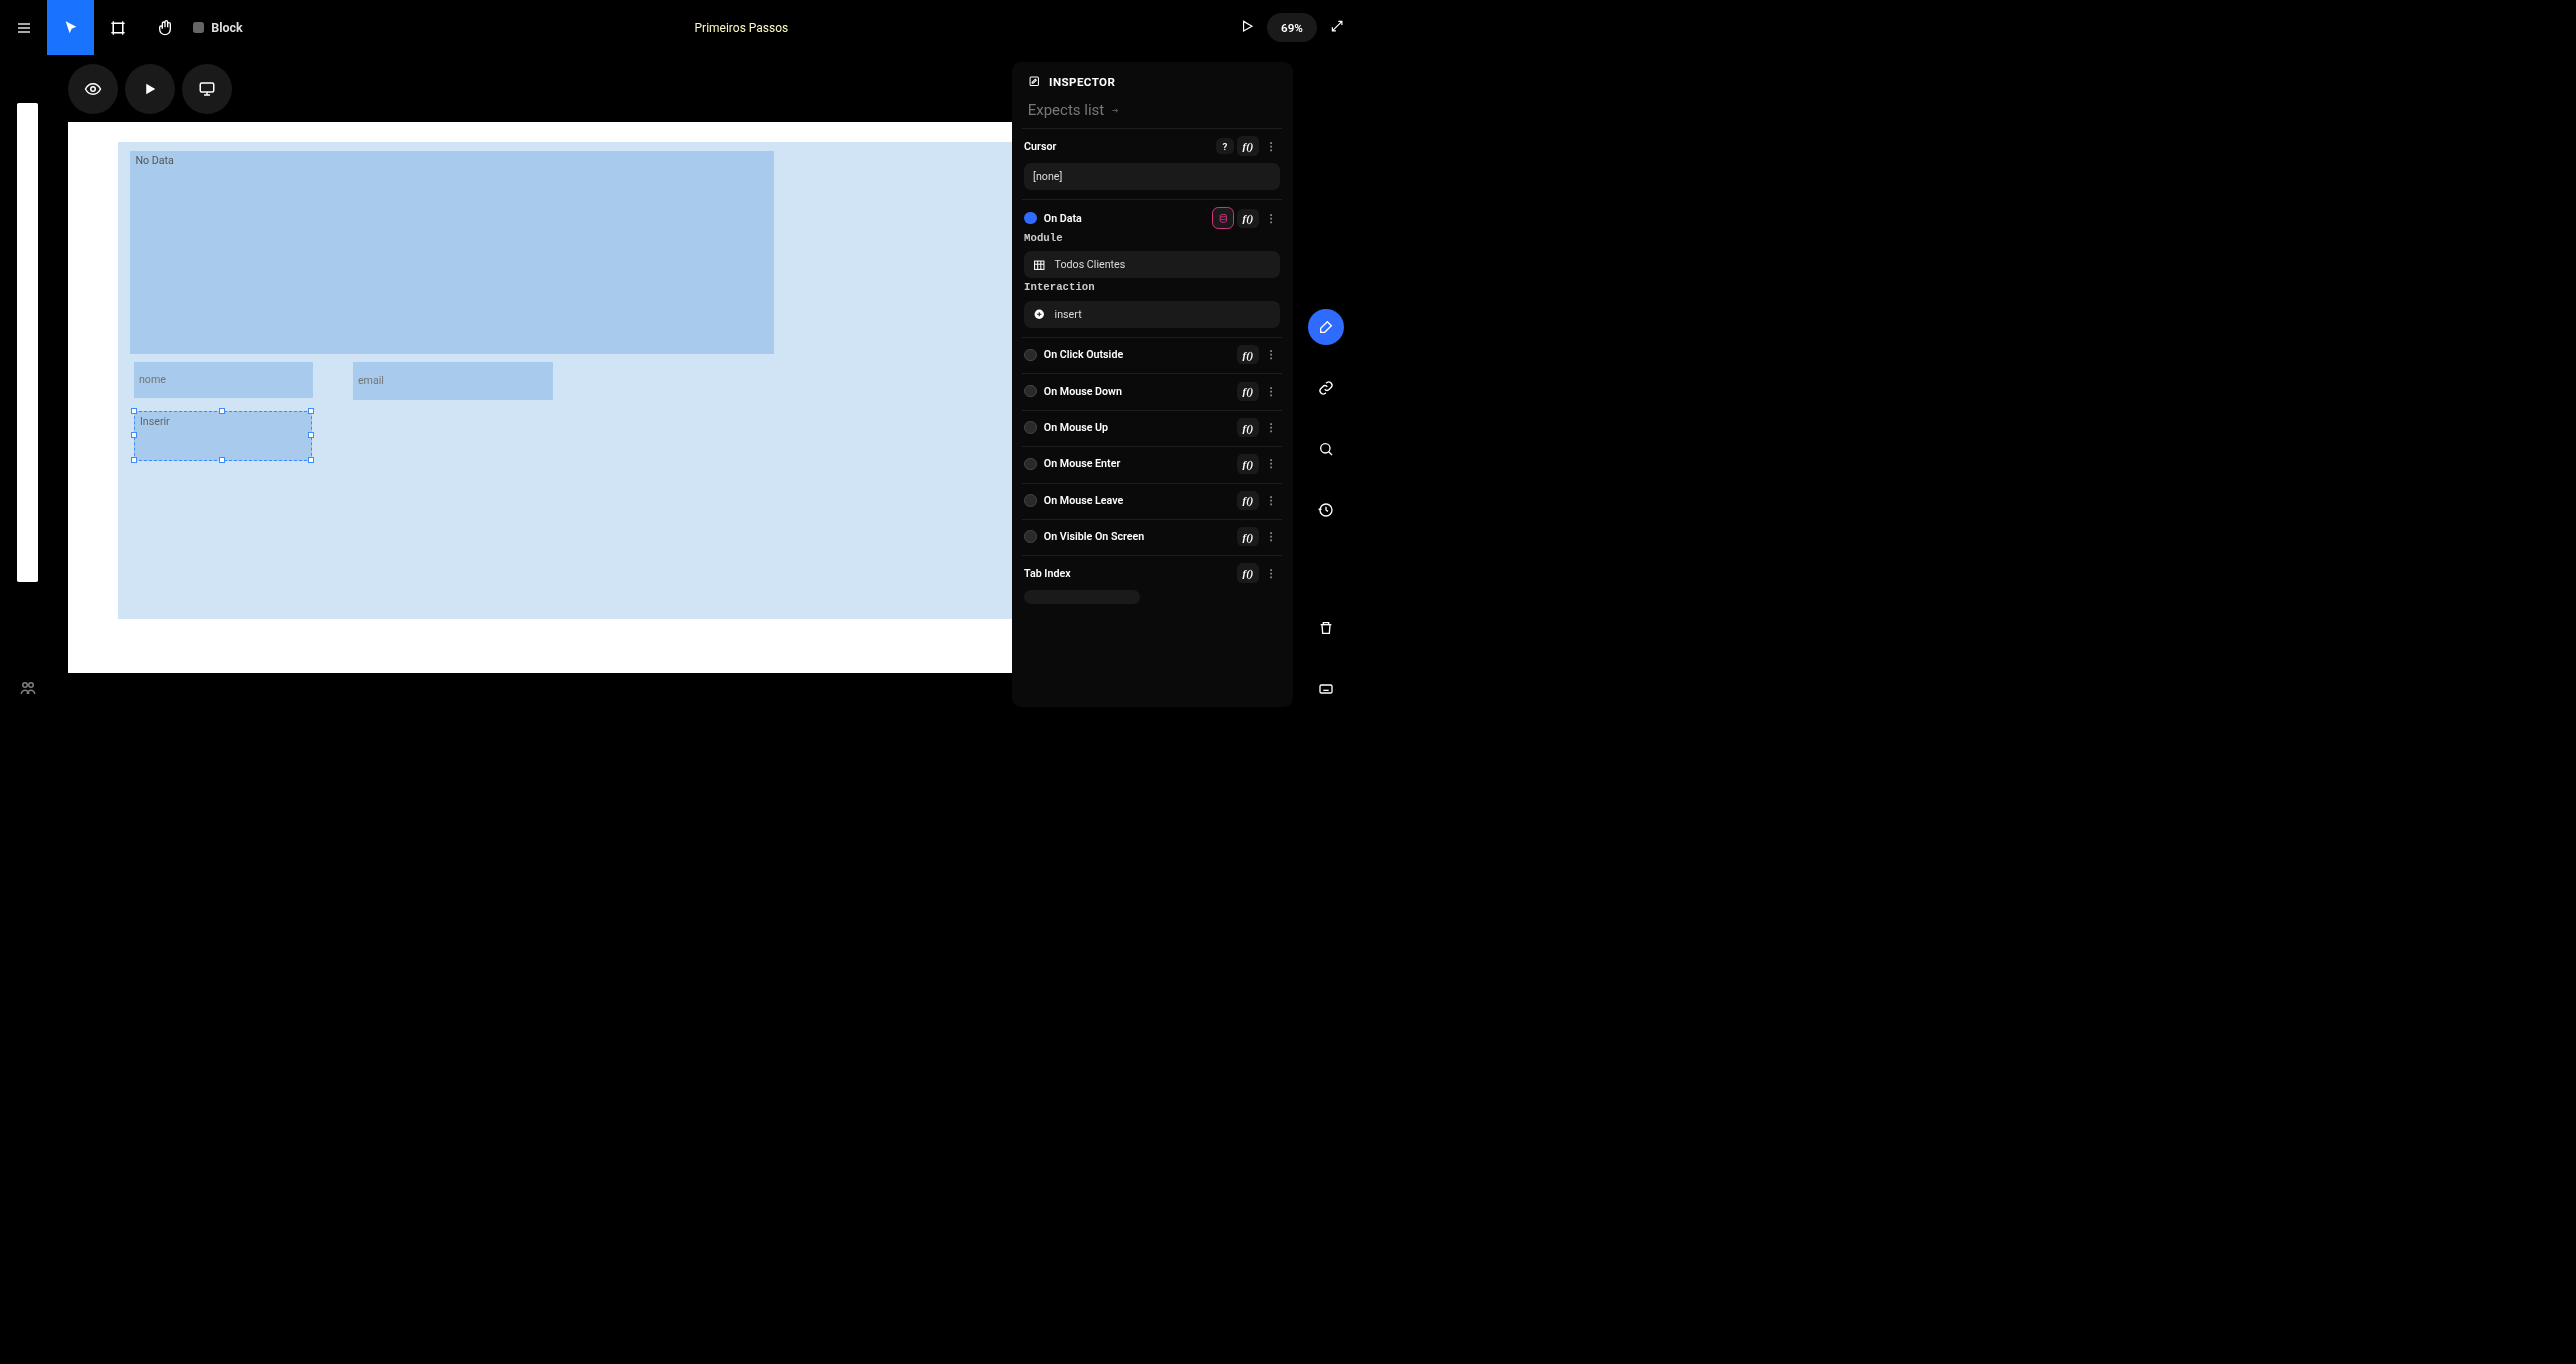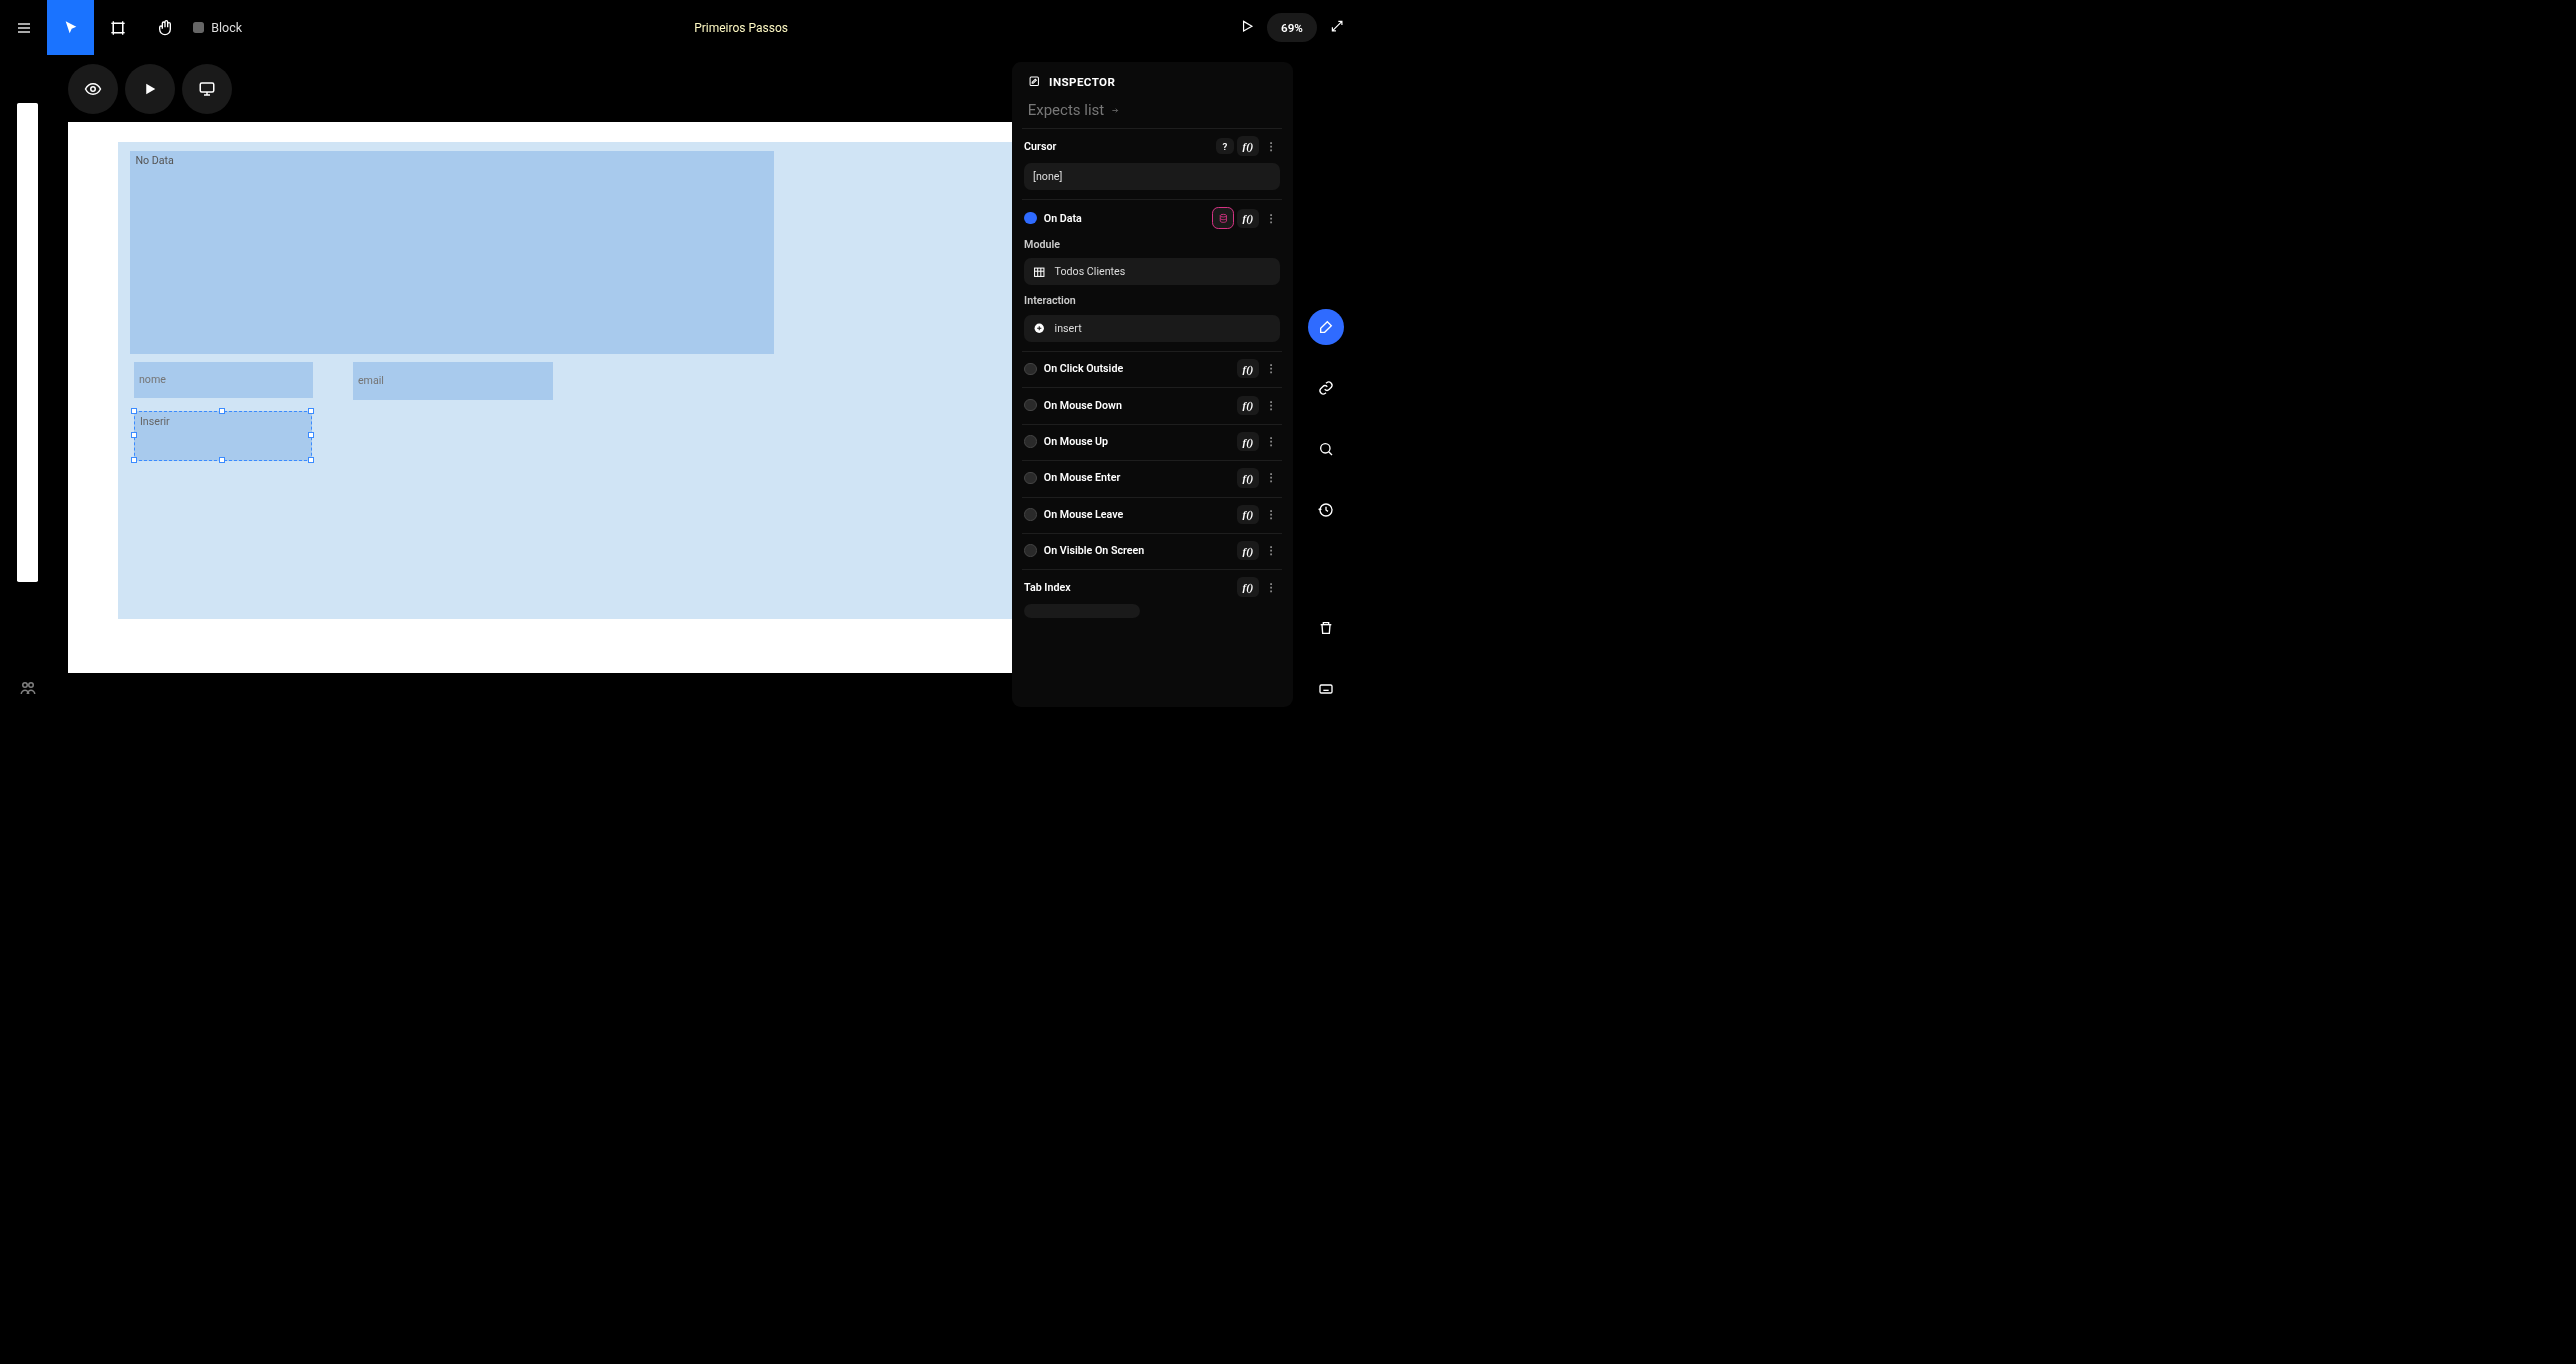--- a/index.html
+++ b/index.html
@@ -3,21 +3,21 @@
 <meta charset="utf-8">
 <style>
 * { margin: 0; padding: 0; box-sizing: border-box; font-family: -apple-system, BlinkMacSystemFont, "Segoe UI", Roboto, sans-serif; }
 
 body { background: #000; color: #fff; width: 1353px; height: 716px; overflow: hidden; font-size: 11.6px; }
 
 .app { display: flex; flex-direction: column; height: 100%; }
 
 
 .topbar { height: 55px; display: flex; align-items: center; background: #000; padding: 0 9px 0 0; }
-.topbar-left { display: flex; align-items: center; height: 100%; }
+.topbar-left { display: flex; align-items: center; height: 100%; font-weight: bold; }
 .top-btn { width: 47px; height: 55px; display: flex; align-items: center; justify-content: center; cursor: pointer; }
 .top-btn.active { background: #1a73ff; }
 .top-btn svg { width: 16px; height: 16px; }
 .block-label { display: flex; align-items: center; gap: 7.2px; margin-left: 5.4px; color: #ddd; font-size: 12.5px; }
 .block-sq { width: 10.7px; height: 10.7px; border-radius: 2.7px; background: #666; }
 .topbar-center { flex: 1; text-align: center; color: #fef9c3; font-size: 12px; }
 .topbar-right { display: flex; align-items: center; gap: 12.5px; }
 .zoom-pill { background: #1a1a1a; border-radius: 18px; padding: 7.2px 14.3px; font-size: 11.6px; font-weight: 600; }
 .play-icon svg, .expand-icon svg { width: 14.3px; height: 14.3px; }
 
@@ -61,21 +61,21 @@
 .dot.active { background: #2f6bff; border: none; }
 .prop-actions { display: flex; align-items: center; gap: 3.6px; }
 .fx-btn { background: #1a1a1a; border-radius: 5.4px; padding: 3.6px 5.4px; font-family: serif; font-style: italic; font-size: 10.7px; cursor: pointer; }
 .more-btn { padding: 0 3.6px; cursor: pointer; color: #999; }
 .help-btn { background: #1a1a1a; border-radius: 5.4px; padding: 2.7px 6.3px; font-size: 9.8px; cursor: pointer; }
 .db-pill { width: 21.5px; height: 21.5px; border-radius: 6.3px; background: #1a1a1a; display: flex; align-items: center; justify-content: center; border: 0.9px solid #d63384; }
 .db-pill svg { width: 10.7px; height: 10.7px; }
 
 .field { width: 100%; background: #1a1a1a; border-radius: 7.2px; padding: 7.2px 9px; margin-top: 7.2px; font-size: 10.7px; color: #ddd; display: flex; align-items: center; gap: 9px; }
 .field-narrow { width: 116px; }
-.sub-label { font-size: 10.7px; color: #ccc; font-weight: 600; margin-top: 9px; }
+.sub-label { font-size: 10.7px; color: #ccc; font-weight: 600; margin-top: 3px; font-family: Liberation Mono, monospace; }
 
 
 .bottom-bar { display: flex; gap: 5.4px; padding: 0 10.7px; position: absolute; bottom: -30px; left: 0; right: 0; }
 .bb-btn { flex: 1; height: 21.5px; background: #1e1e1e; border-radius: 5.4px; display: flex; align-items: center; justify-content: center; cursor: pointer; }
 .bb-btn svg { width: 10.7px; height: 10.7px; }
 
 
 .right-rail { width: 55px; background: #000; display: flex; flex-direction: column; align-items: center; padding-top: 254px; gap: 25px; }
 .rr-btn { width: 36px; height: 36px; display: flex; align-items: center; justify-content: center; cursor: pointer; border-radius: 50%; }
 .rr-btn.primary { background: #2f6bff; }

